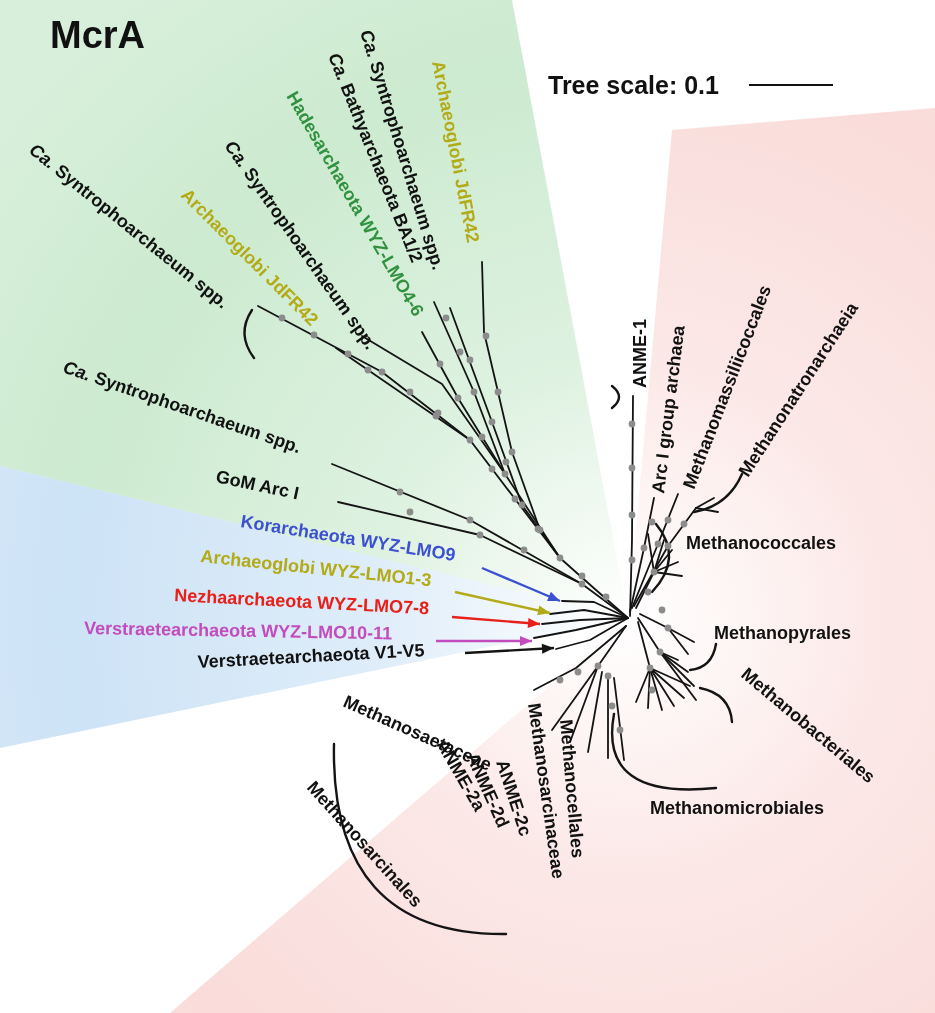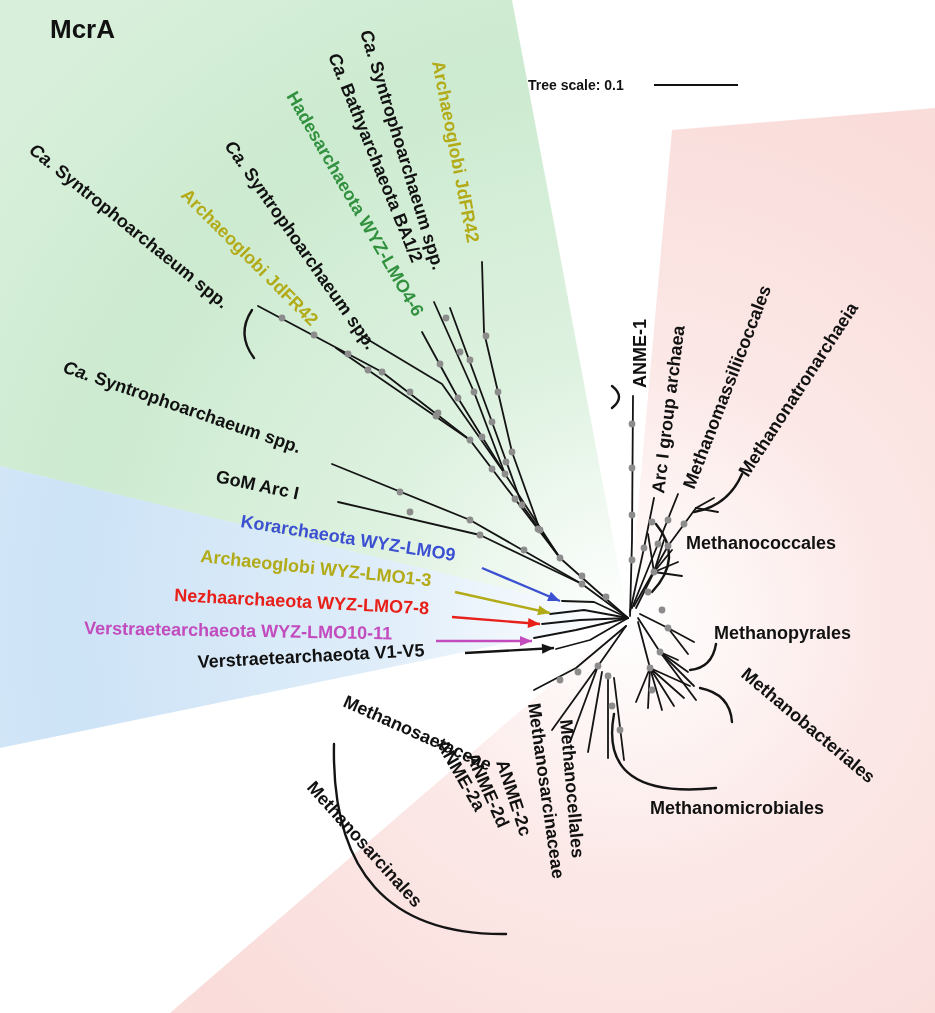--- a/index.html
+++ b/index.html
@@ -1,19 +1,19 @@
 <!DOCTYPE html>
 <html><head>
 <meta charset="utf-8">
 <style>
   html,body{margin:0;padding:0;background:#ffffff;}
   .figure{position:relative;width:935px;height:1013px;background:#ffffff;overflow:hidden;
           font-family:"Liberation Sans",sans-serif;}
-  .figure-title{position:absolute;left:50px;top:14px;font-size:26px;font-weight:bold;color:#111;}
-  .legend{position:absolute;left:528px;top:72px;font-size:14px;font-weight:bold;color:#111;}
+  .figure-title{position:absolute;left:50px;top:14px;font-size:38px;font-weight:bold;color:#111;}
+  .legend{position:absolute;left:548px;top:72px;font-size:25px;font-weight:bold;color:#111;}
   .legend-row{display:flex;align-items:center;height:26px;margin-bottom:8px;}
   .scale-line{display:inline-block;width:84px;height:0;border-top:2.5px solid #111;margin-left:30px;}
   .legend-dot{display:inline-block;width:10px;height:10px;border-radius:50%;background:#8c8c8c;margin-left:26px;}
   svg{position:absolute;left:0;top:0;}
   svg text{font-family:"Liberation Sans",sans-serif;font-weight:bold;}
 </style>
 </head>
 <body>
 
 <div class="figure">

